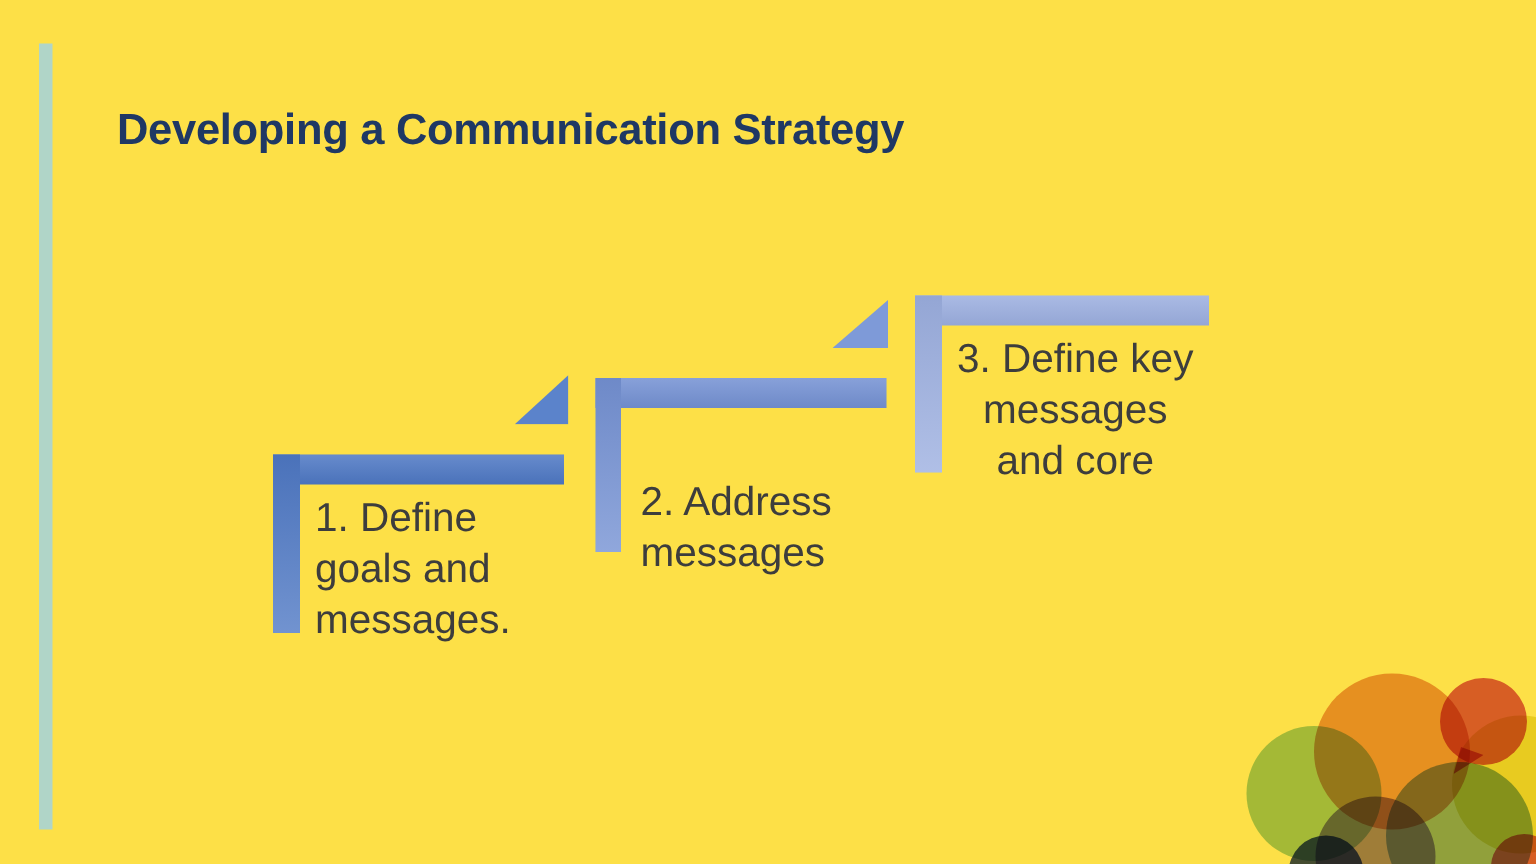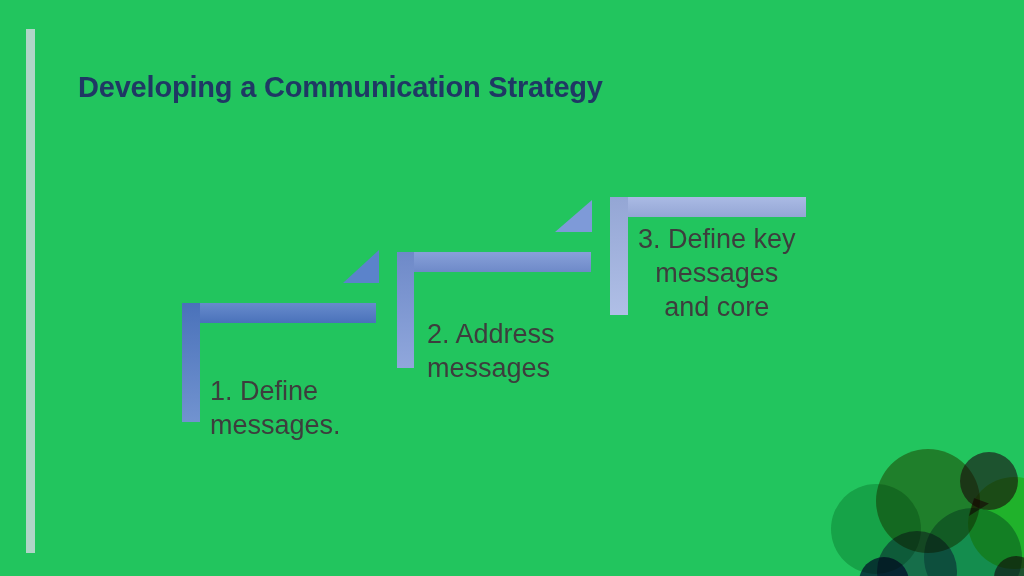--- a/index.html
+++ b/index.html
@@ -1,19 +1,19 @@
 <!DOCTYPE html>
 <html style="--title: #1F3864; --accent-bar: #B0D5C8; --step1: #4E78C4; --step1-tri: #5B83CB; --step2: #7491D3; --step2-tri: #7E9AD8; --step3: #9CAFE0; --step-text: #3D3D3D; --bubble-teal: #8FC8B3; --bubble-orange: #E4945A; --bubble-red: #D4566D; --bubble-yellow: #E6E254; --bubble-steel: #7FA9CC; --bubble-purple: #8F7ABF; --bubble-navy: #3B4DA6;"><head>
 <meta charset="utf-8">
 <style>
   html,body{margin:0;padding:0;background:#888;}
   .slide{
     position:relative;
     width:1024px;height:576px;
-    background:#22c55e;
+    background:#fde047;
     overflow:hidden;
     font-family:"Liberation Sans","DejaVu Sans",sans-serif;
   }
   
   .accent-bar{
     position:absolute;left:26px;top:29px;width:9px;height:524px;
     background:var(--accent-bar,#B0D5C8);
   }
   
   .slide-title{
@@ -61,22 +61,23 @@
 <div class="slide">
 
   <div class="accent-bar"></div>
 
   <h1 class="slide-title">Developing a Communication Strategy</h1>
 
   <div>
     <div class="tri s1t" style="left:343px;top:250px;width:36px;height:33px;"></div>
     <div class="bar-h s1" style="left:182px;top:303px;width:194px;"></div>
     <div class="bar-v s1" style="left:182px;top:303px;width:18px;height:119px;"></div>
-    <div class="step-text" style="left:210px;top:328px;margin-top:46px;">
+    <div class="step-text" style="left:210px;top:328px;">
       <div>1. Define</div>
+      <div>goals and</div>
       <div>messages.</div>
     </div>
   </div>
 
   <div>
     <div class="tri s2t" style="left:555px;top:200px;width:37px;height:32px;"></div>
     <div class="bar-h s2" style="left:397px;top:252px;width:194px;"></div>
     <div class="bar-v s2" style="left:397px;top:252px;width:17px;height:116px;"></div>
     <div class="step-text" style="left:427px;top:277px;margin-top:40px;">
       <div>2. Address</div>

